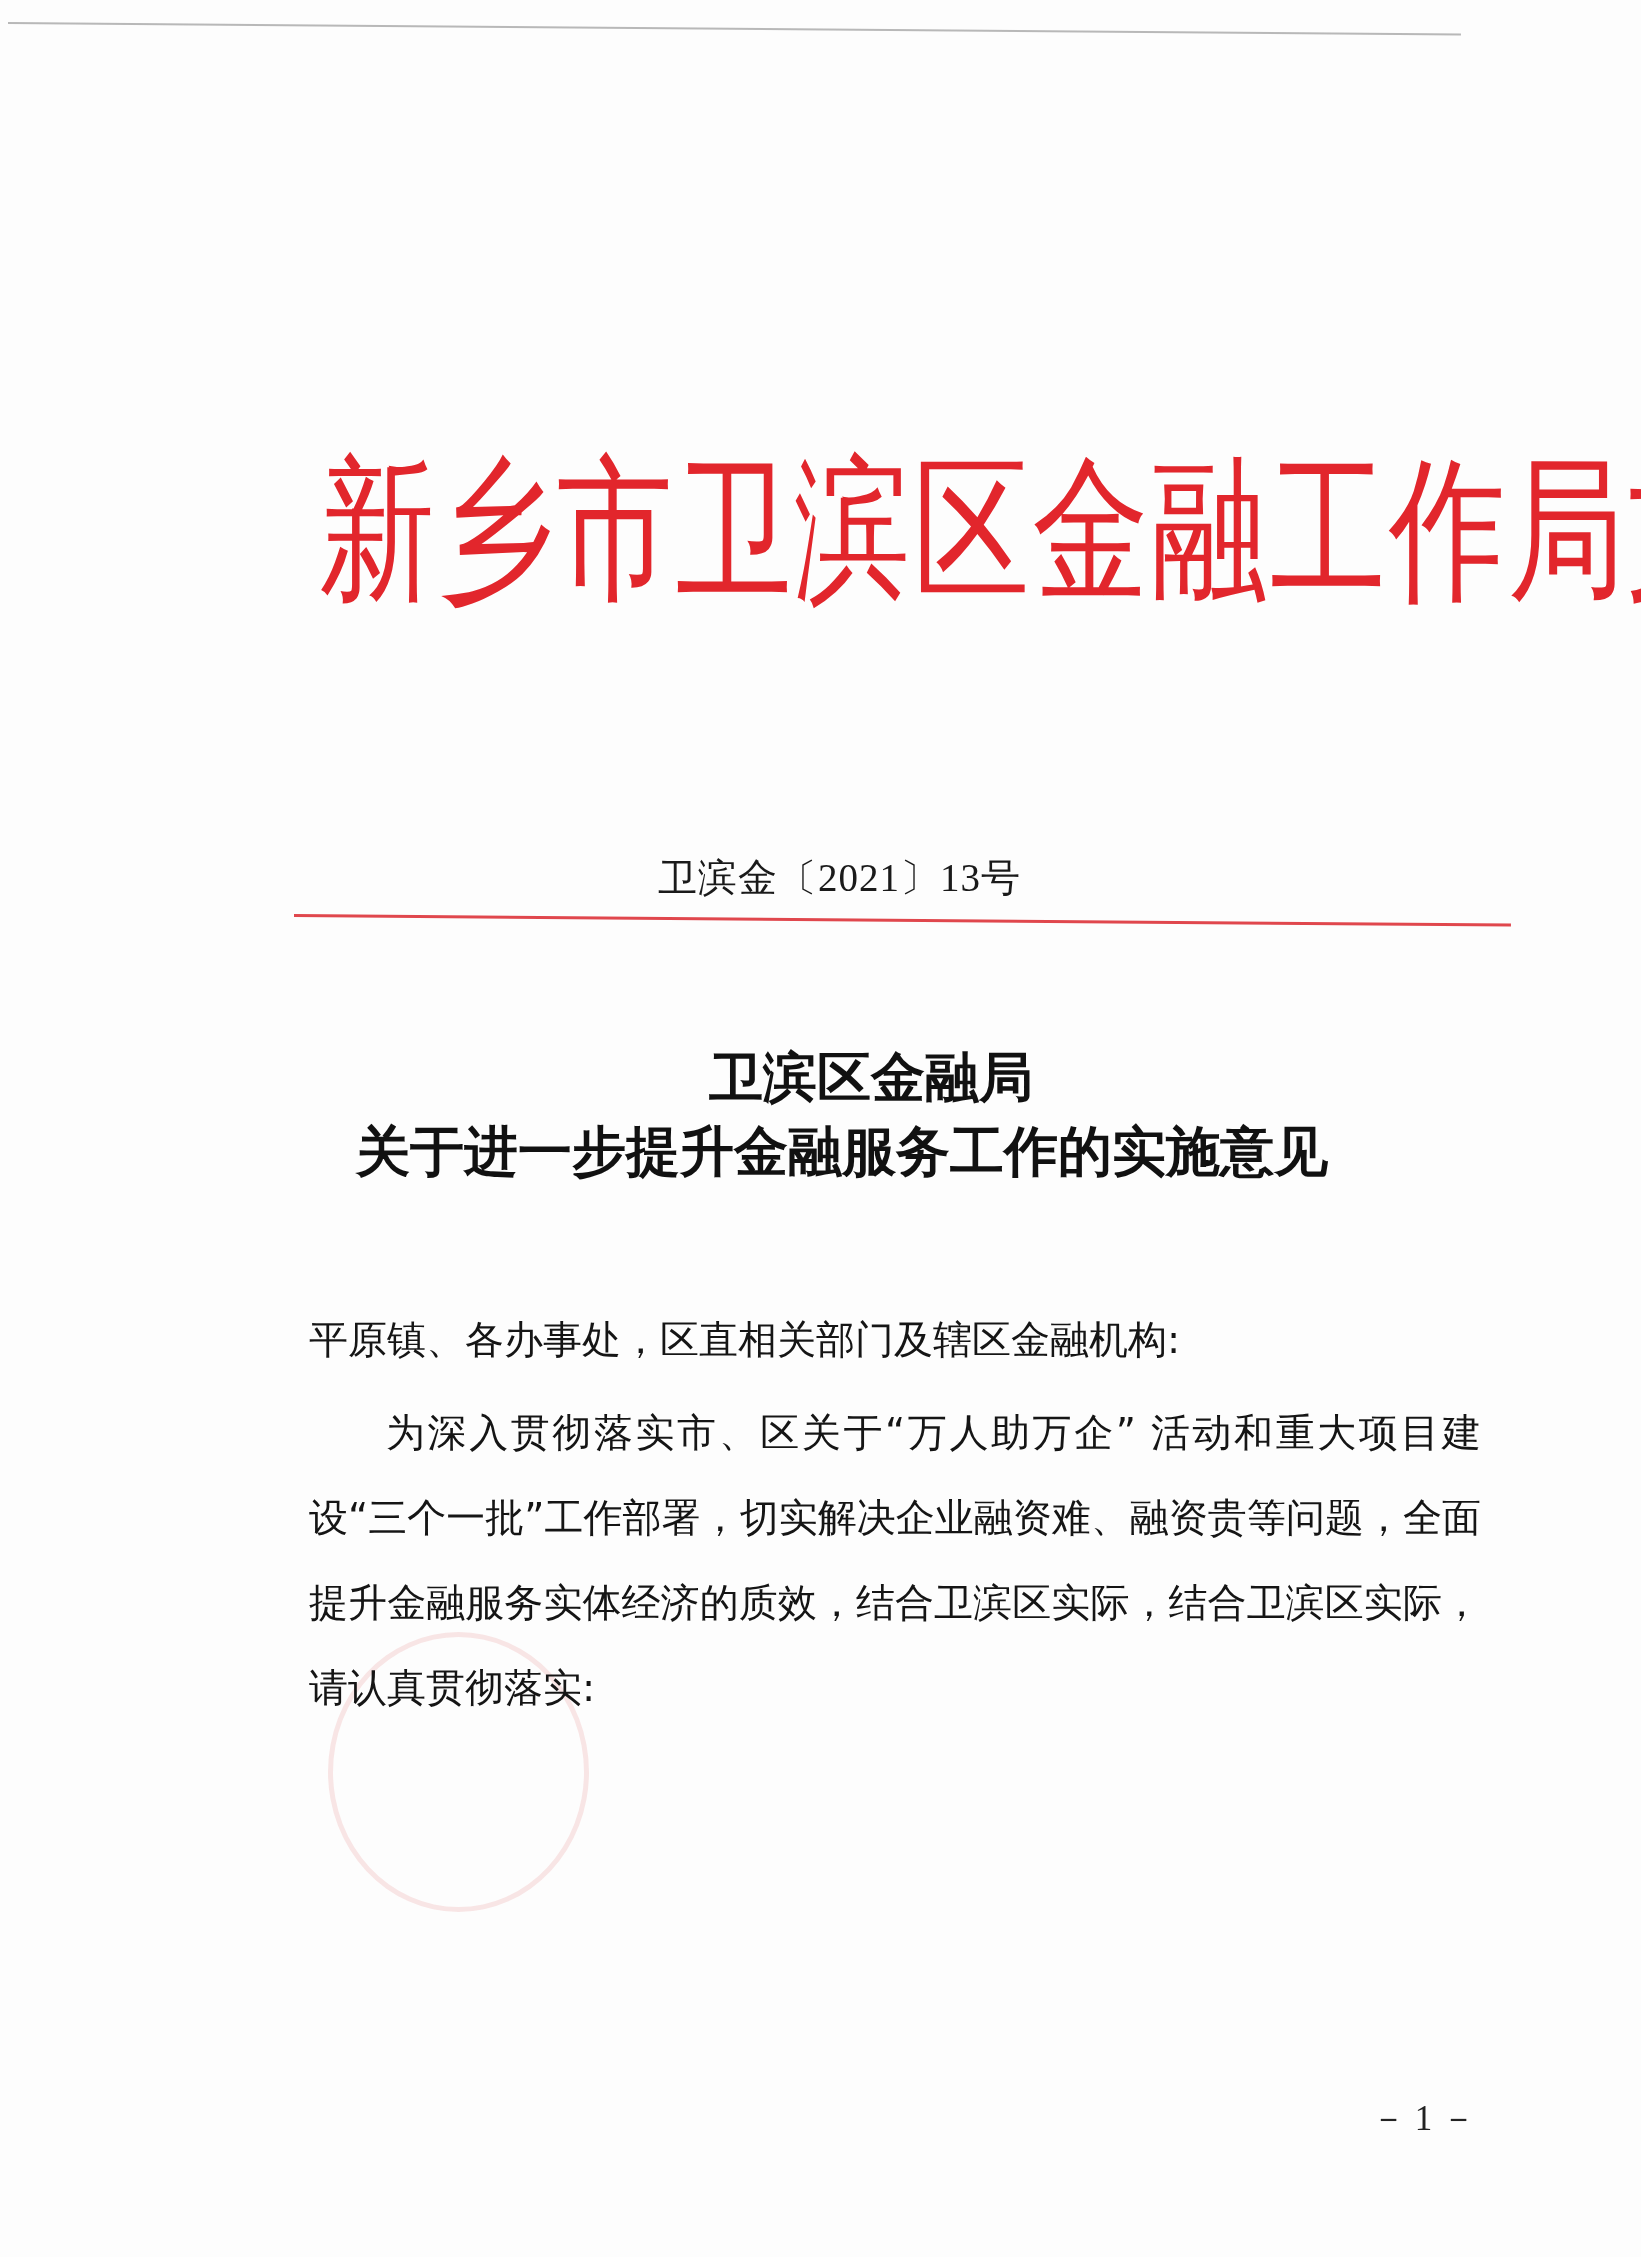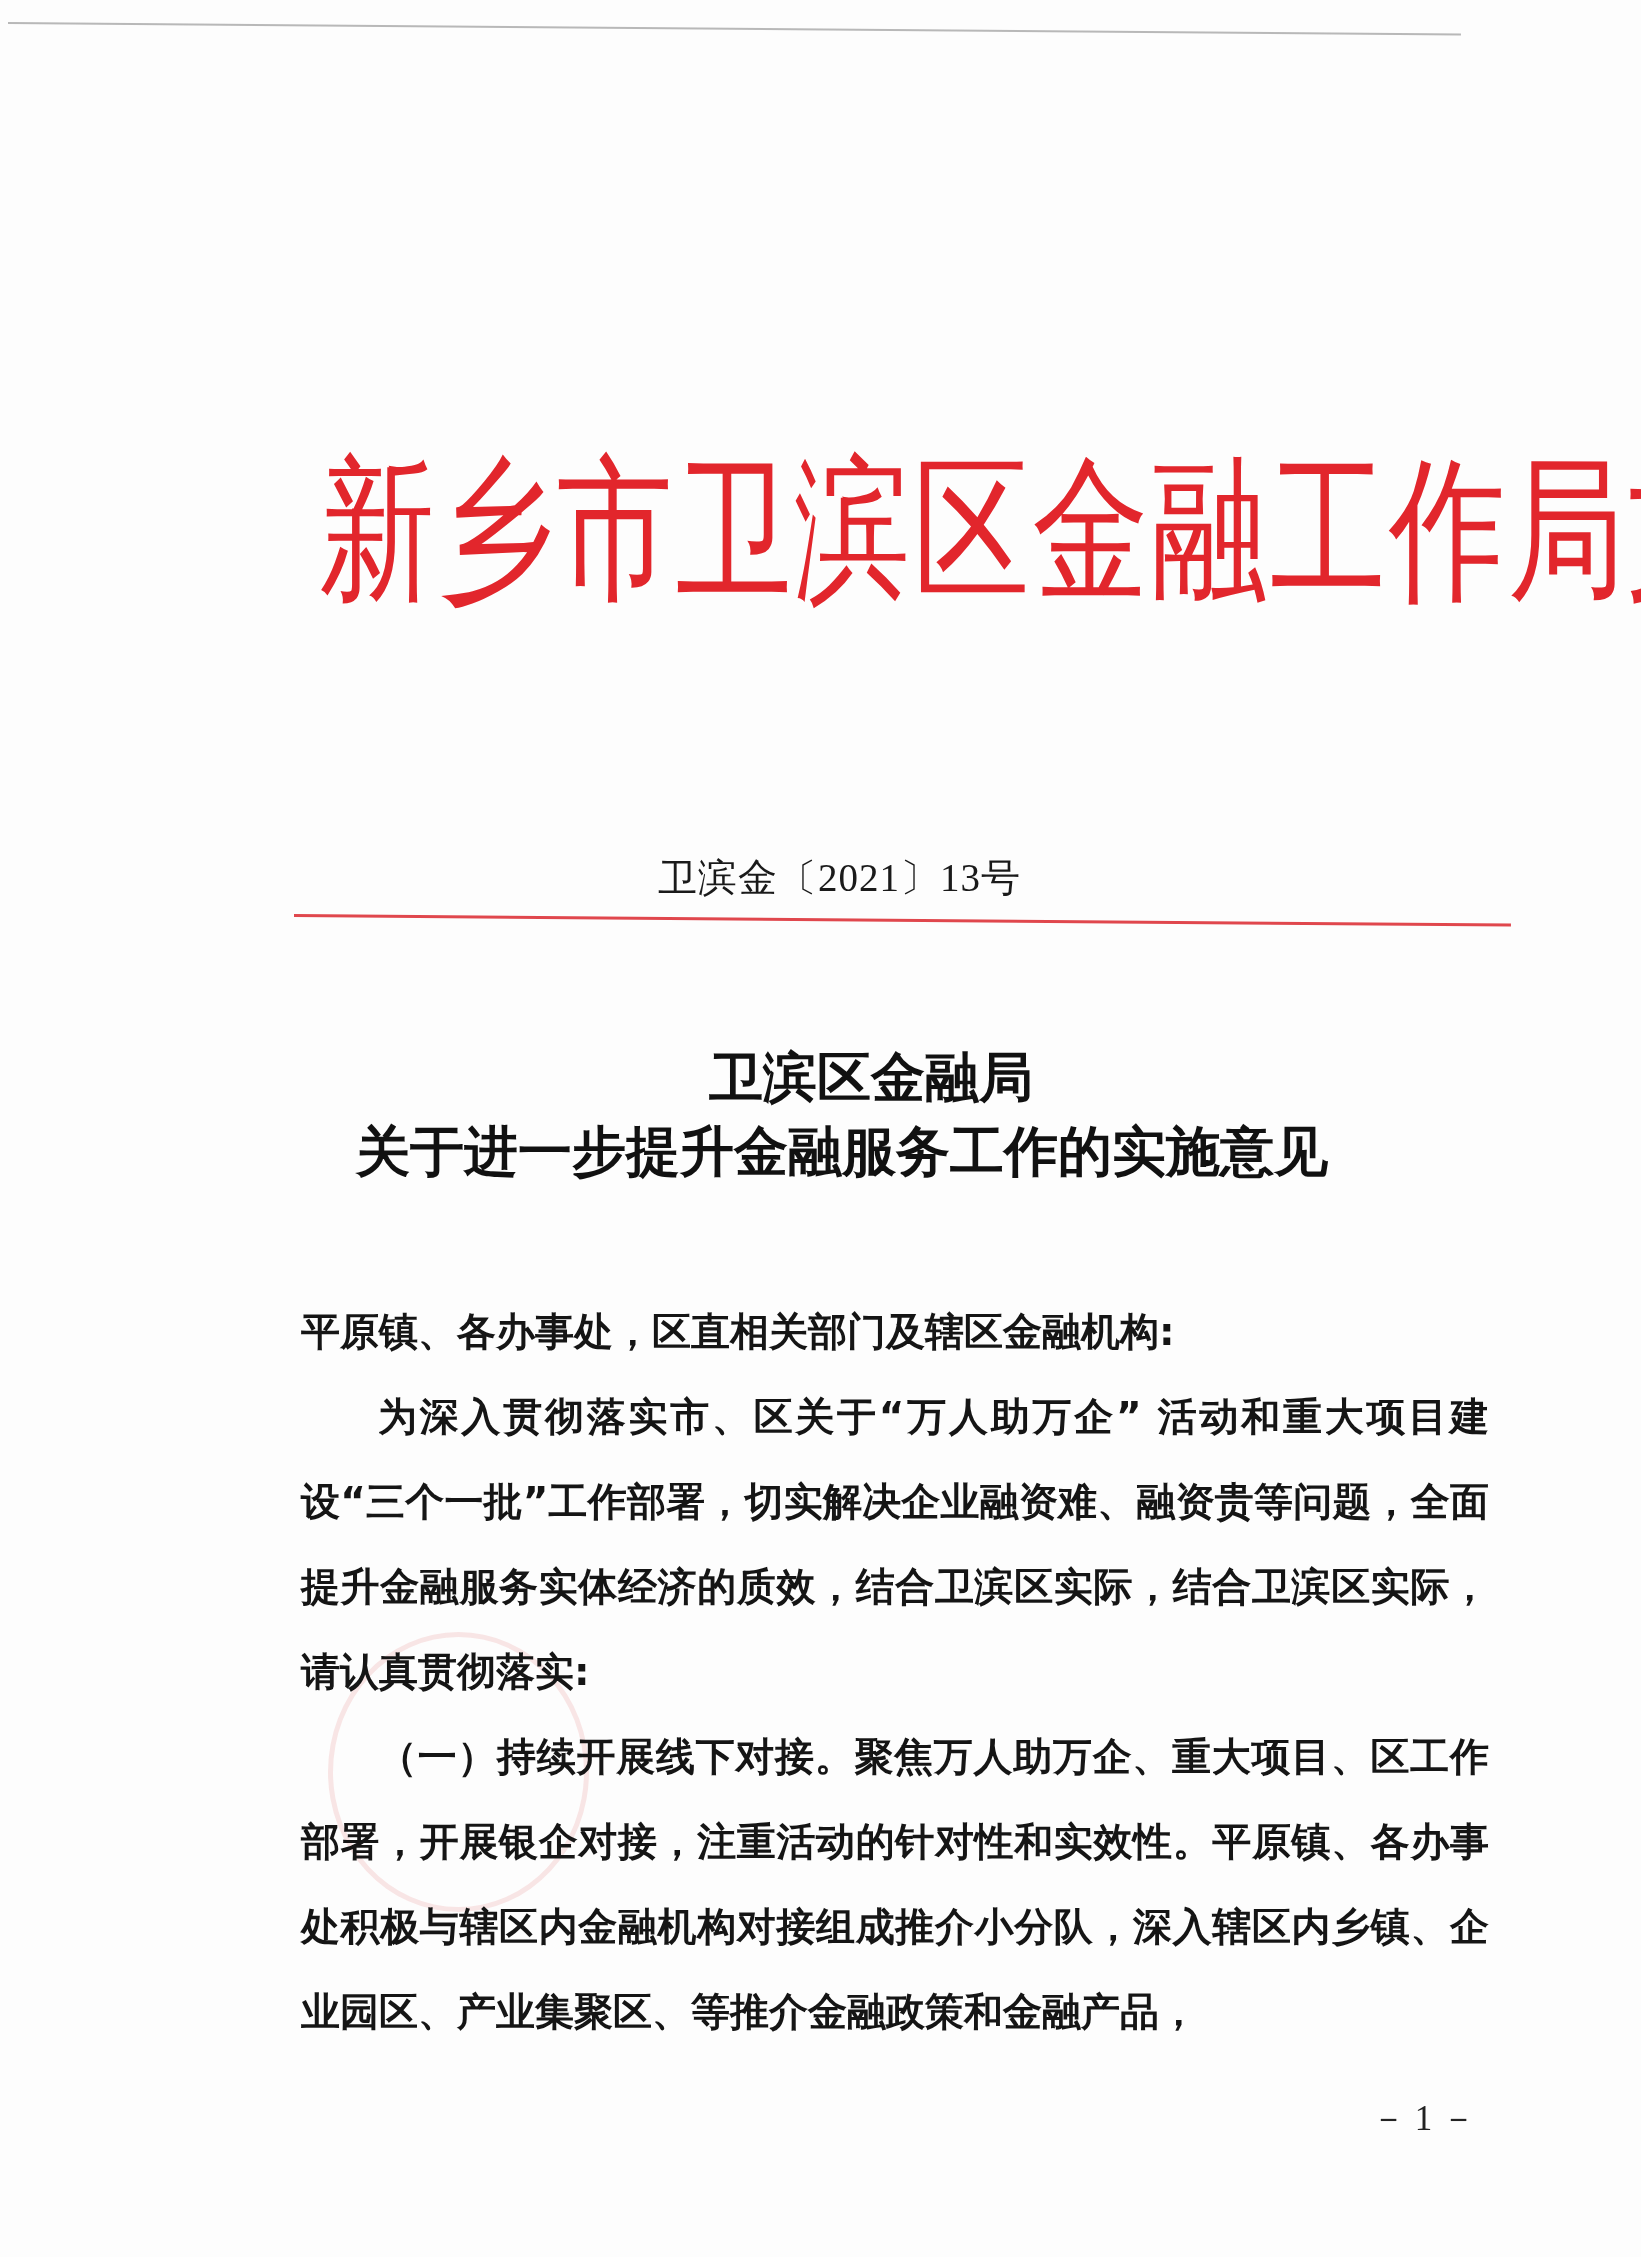--- a/index.html
+++ b/index.html
@@ -85,23 +85,22 @@
   .body {
     position: absolute;
     left: 301px; top: 1289px;
     width: 1188px;
     font-family: "DejaVu Sans", "Liberation Sans", sans-serif;
     font-size: 39px;
     line-height: 85px;
     color: #151515;
   }
   .body p {
-    margin: 0;
+    margin: 8px;
     text-align: justify;
-    font-weight: bold;
   }
   .body p.indent { text-indent: 77px; }
   .page-number {
     position: absolute;
     left: 1371px; top: 2095px;
     font-family: "Liberation Serif", "DejaVu Serif", serif;
     font-size: 35px;
     color: #222;
     white-space: nowrap;
   }
@@ -129,19 +128,18 @@
   <div class="red-divider"></div>
 
   <div class="doc-title">
     <span class="line1">卫滨区金融局</span>
     <span class="line2">关于进一步提升金融服务工作的实施意见</span>
   </div>
 
   <div class="body">
     <p>平原镇、各办事处，区直相关部门及辖区金融机构:</p>
     <p class="indent">为深入贯彻落实市、区关于“万人助万企” 活动和重大项目建设“三个一批”工作部署，切实解决企业融资难、融资贵等问题，全面提升金融服务实体经济的质效，结合卫滨区实际，结合卫滨区实际，请认真贯彻落实:</p>
-    <p class="indent">（一）持续开展线下对接。聚焦万人助万企、重大项目、区工作部署，开展银企对接，注重活动的针对性和实效性。平原镇、各办事处积极与辖区内金融机构对接组成推介小分队，深入辖区内乡镇、企业园区、产业集聚区、等推介金融政策和金融产品，</p>
   </div>
 
   <div class="page-number">－ 1 －</div>
 
 </div>
 
 
 </body></html>

